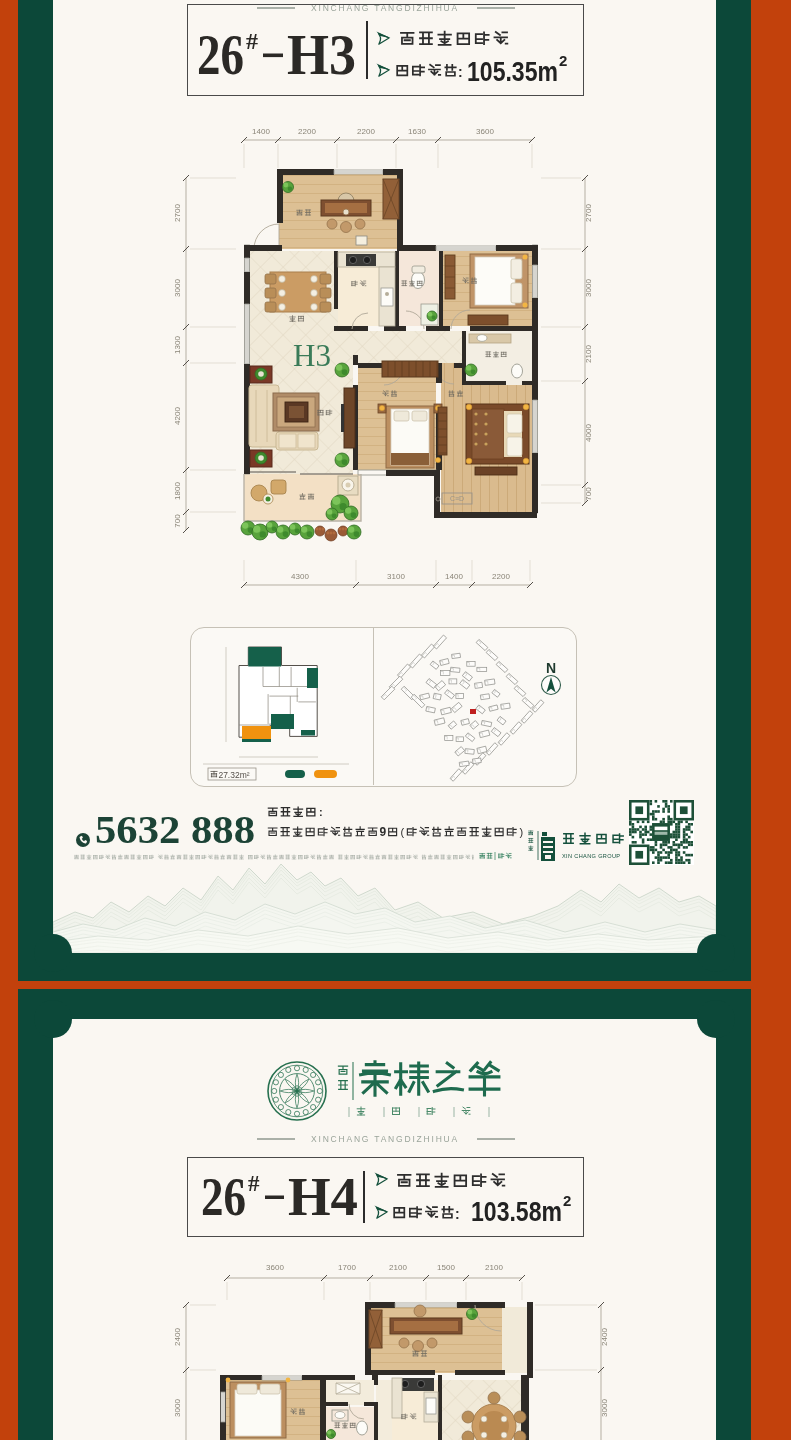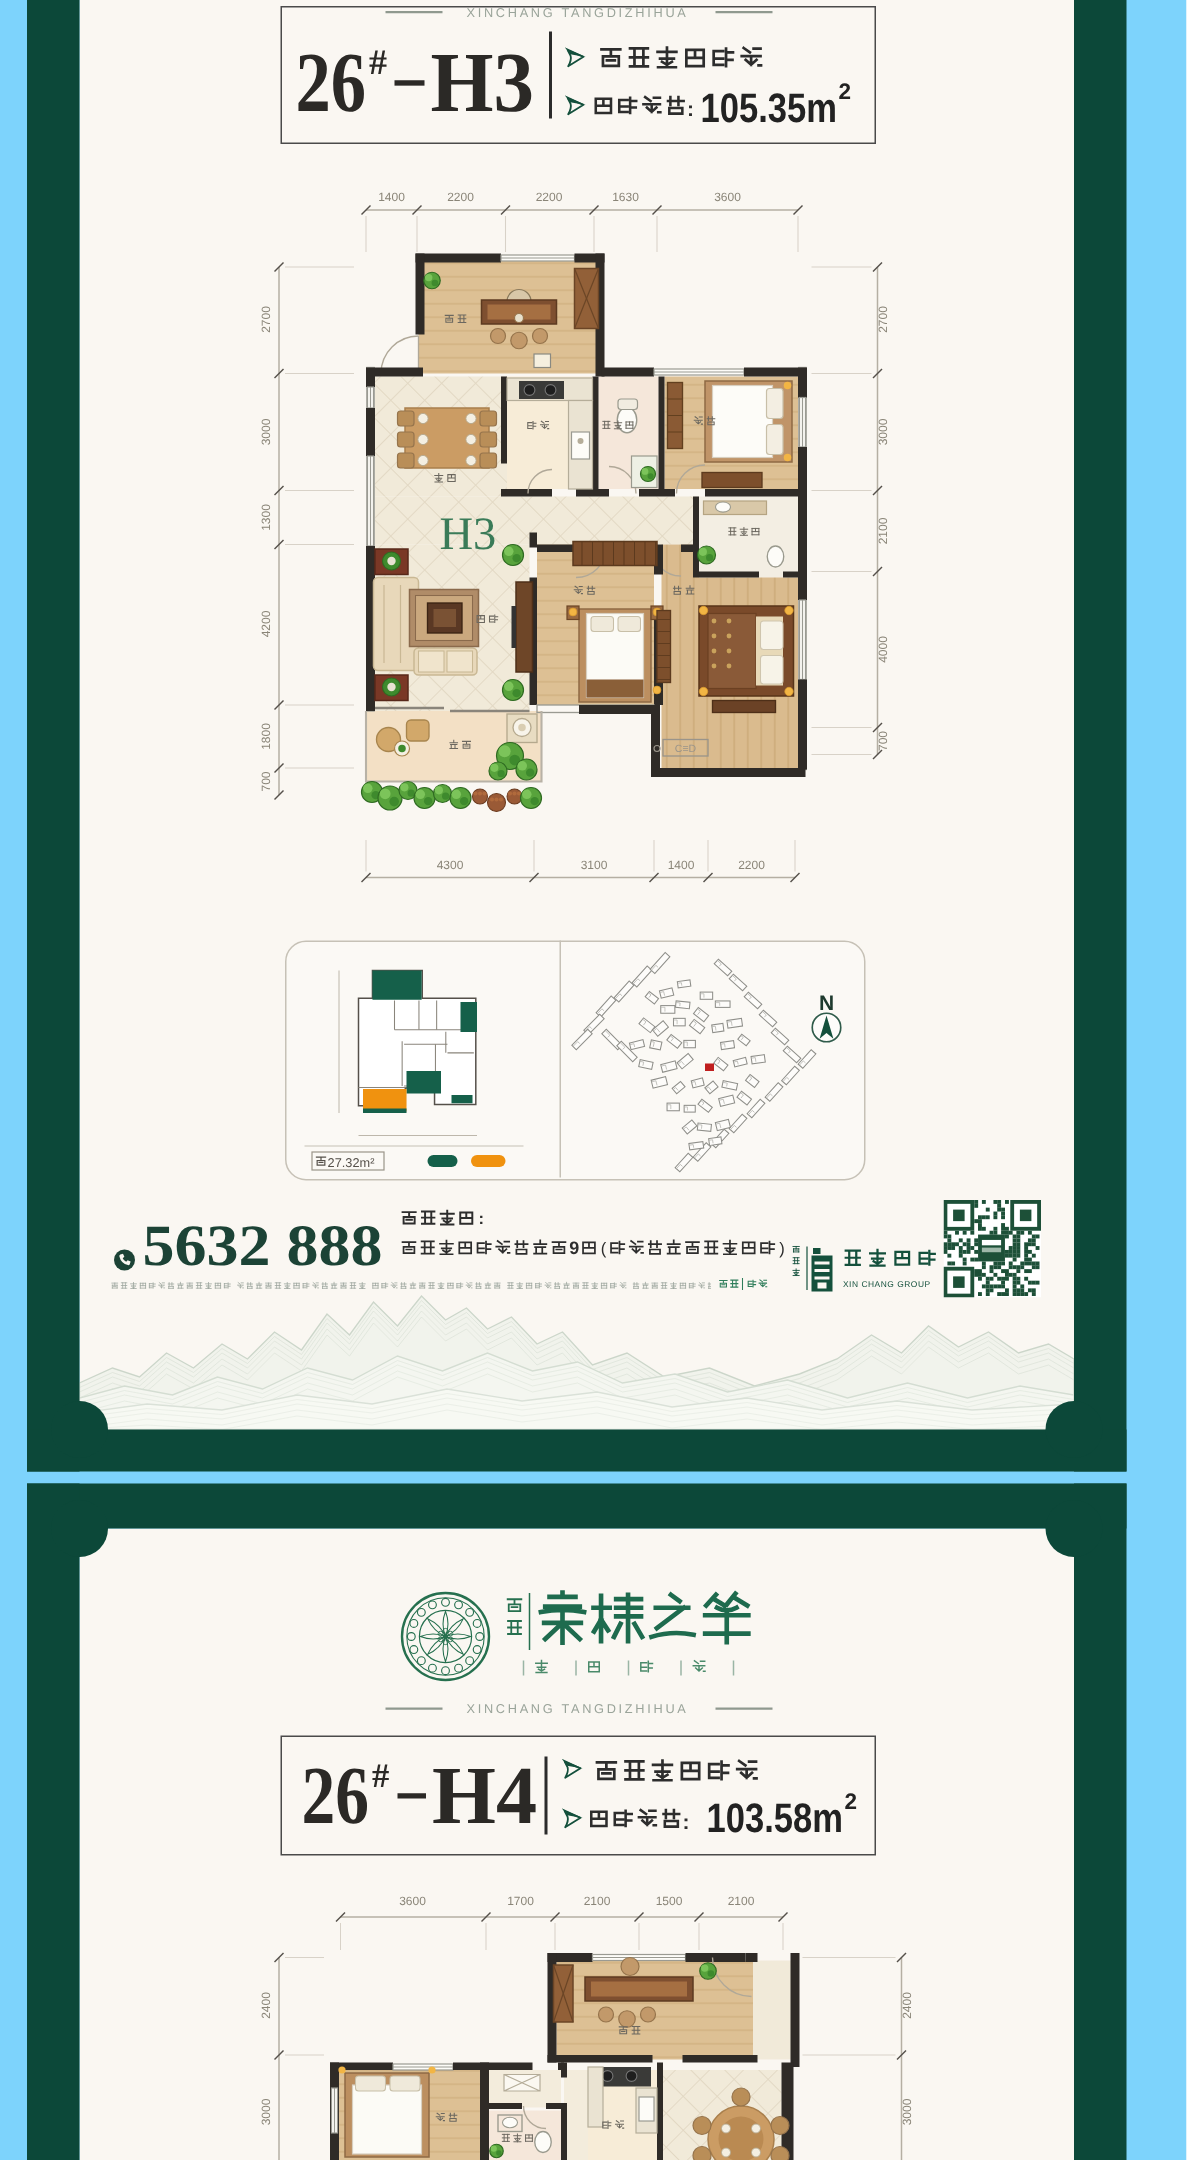--- a/index.html
+++ b/index.html
@@ -1,14 +1,14 @@
 <!DOCTYPE html>
 <html><head><meta charset="utf-8"><style>
 html,body{margin:0;padding:0;background:#fff;}
-#page{position:relative;width:791px;height:1440px;background:#7dd3fc;overflow:hidden;
+#page{position:relative;width:791px;height:1440px;background:#c2410c;overflow:hidden;
  font-family:"Liberation Sans",sans-serif;}
 .abs{position:absolute;}
 </style></head><body>
 <div id="page">
 
 <div class="abs" style="left:53px;top:0;width:663px;height:953px;background:#faf7f2"></div>
 <div class="abs" style="z-index:4;left:18px;top:0;width:35px;height:981px;background:#0c4839"></div>
 <div class="abs" style="z-index:4;left:716px;top:0;width:35px;height:981px;background:#0c4839"></div>
 <div class="abs" style="z-index:4;left:18px;top:953px;width:733px;height:28px;background:#0c4839"></div>
 <div class="abs" style="z-index:5;left:34px;top:934px;width:38px;height:38px;border-radius:50%;background:#0c4839"></div>

